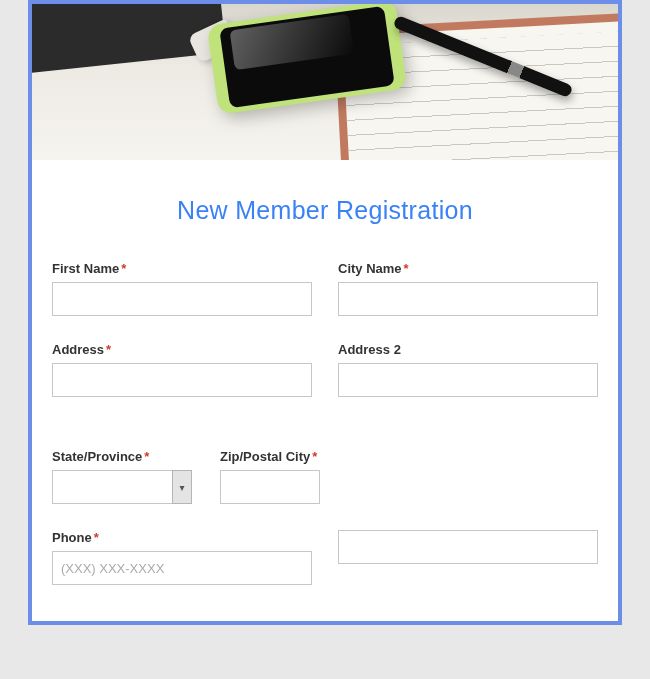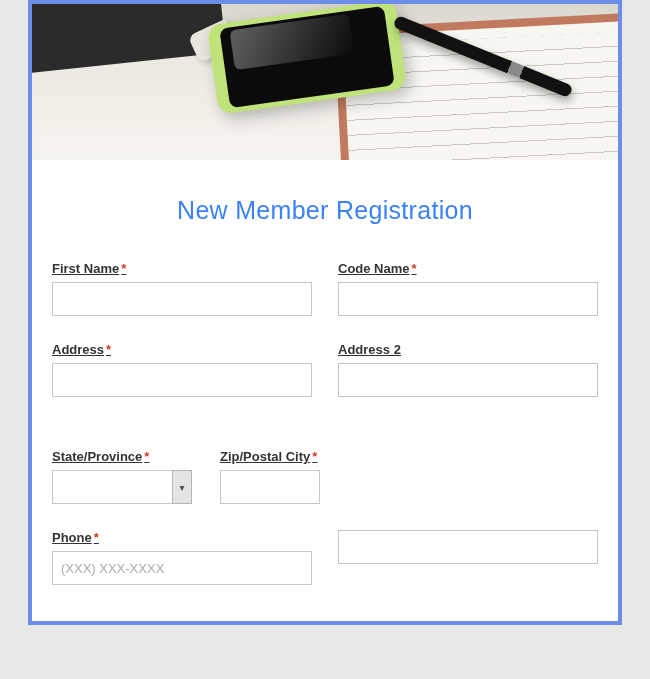--- a/index.html
+++ b/index.html
@@ -134,21 +134,20 @@
   }
   .col { flex: 1; min-width: 0; }
   .col.half { flex: 0 0 calc(50% - 13px); }
 
   label.field-label {
     display: block;
     font-size: 13px;
     font-weight: 700;
     color: #333;
     margin-bottom: 6px;
-    text-decoration: underline;
   }
   .req { color: #d03a2b; margin-left: 2px; }
 
   input[type=text], select {
     width: 100%;
     height: 34px;
     border: 1px solid #c7c7c7;
     background: #fff;
     font-size: 13px;
     padding: 0 8px;
@@ -206,21 +205,21 @@
 
       <div class="row">
         <div class="col">
           <label class="field-label">
             <span>First Name</span><span class="req">*</span>
           </label>
           <input type="text" value="" style="">
         </div>
         <div class="col">
           <label class="field-label">
-            <span>Code Name</span><span class="req">*</span>
+            <span>City Name</span><span class="req">*</span>
           </label>
           <input type="text" value="" style="">
         </div>
       </div>
 
       <div class="row">
         <div class="col">
           <label class="field-label">
             <span>Address</span><span class="req">*</span>
           </label>

